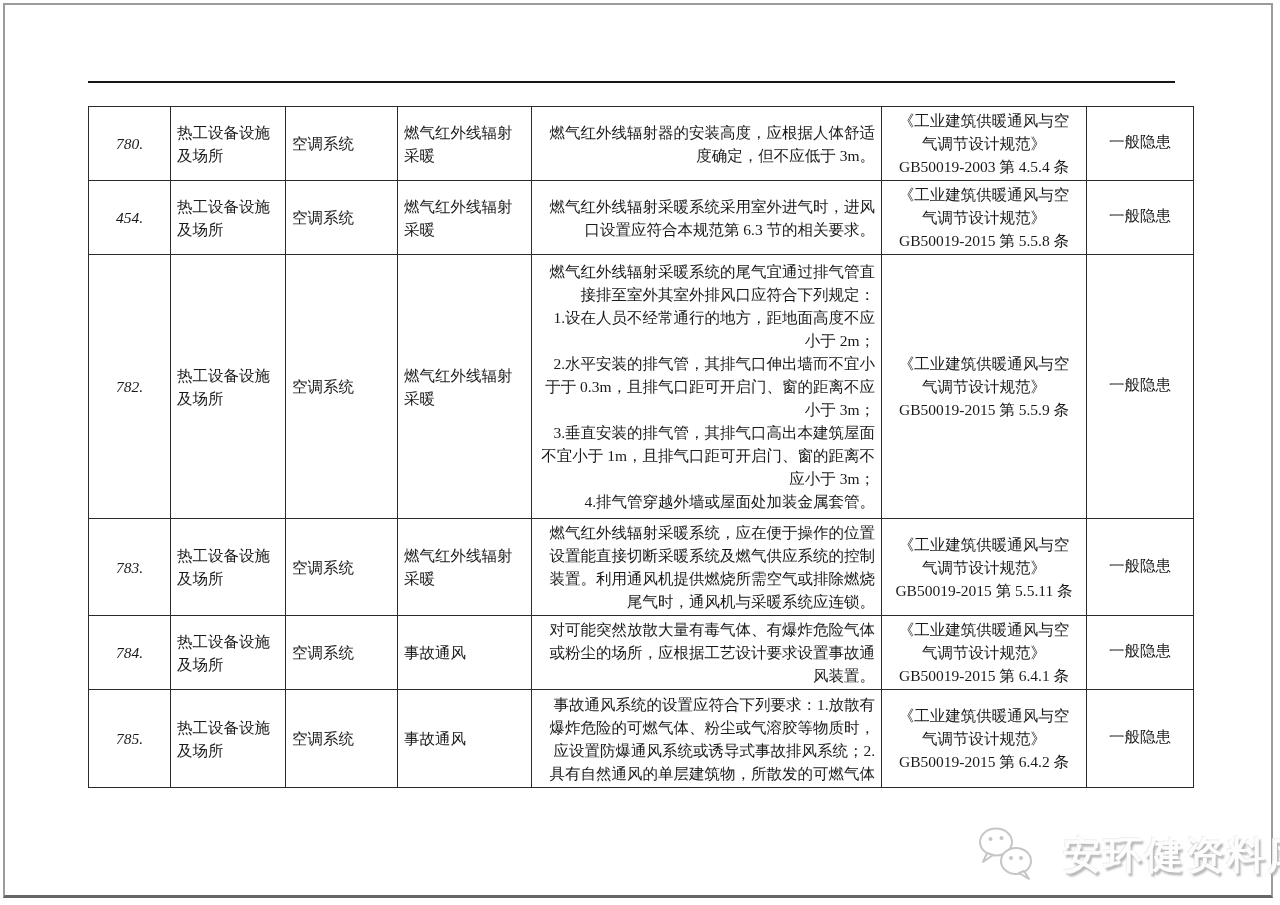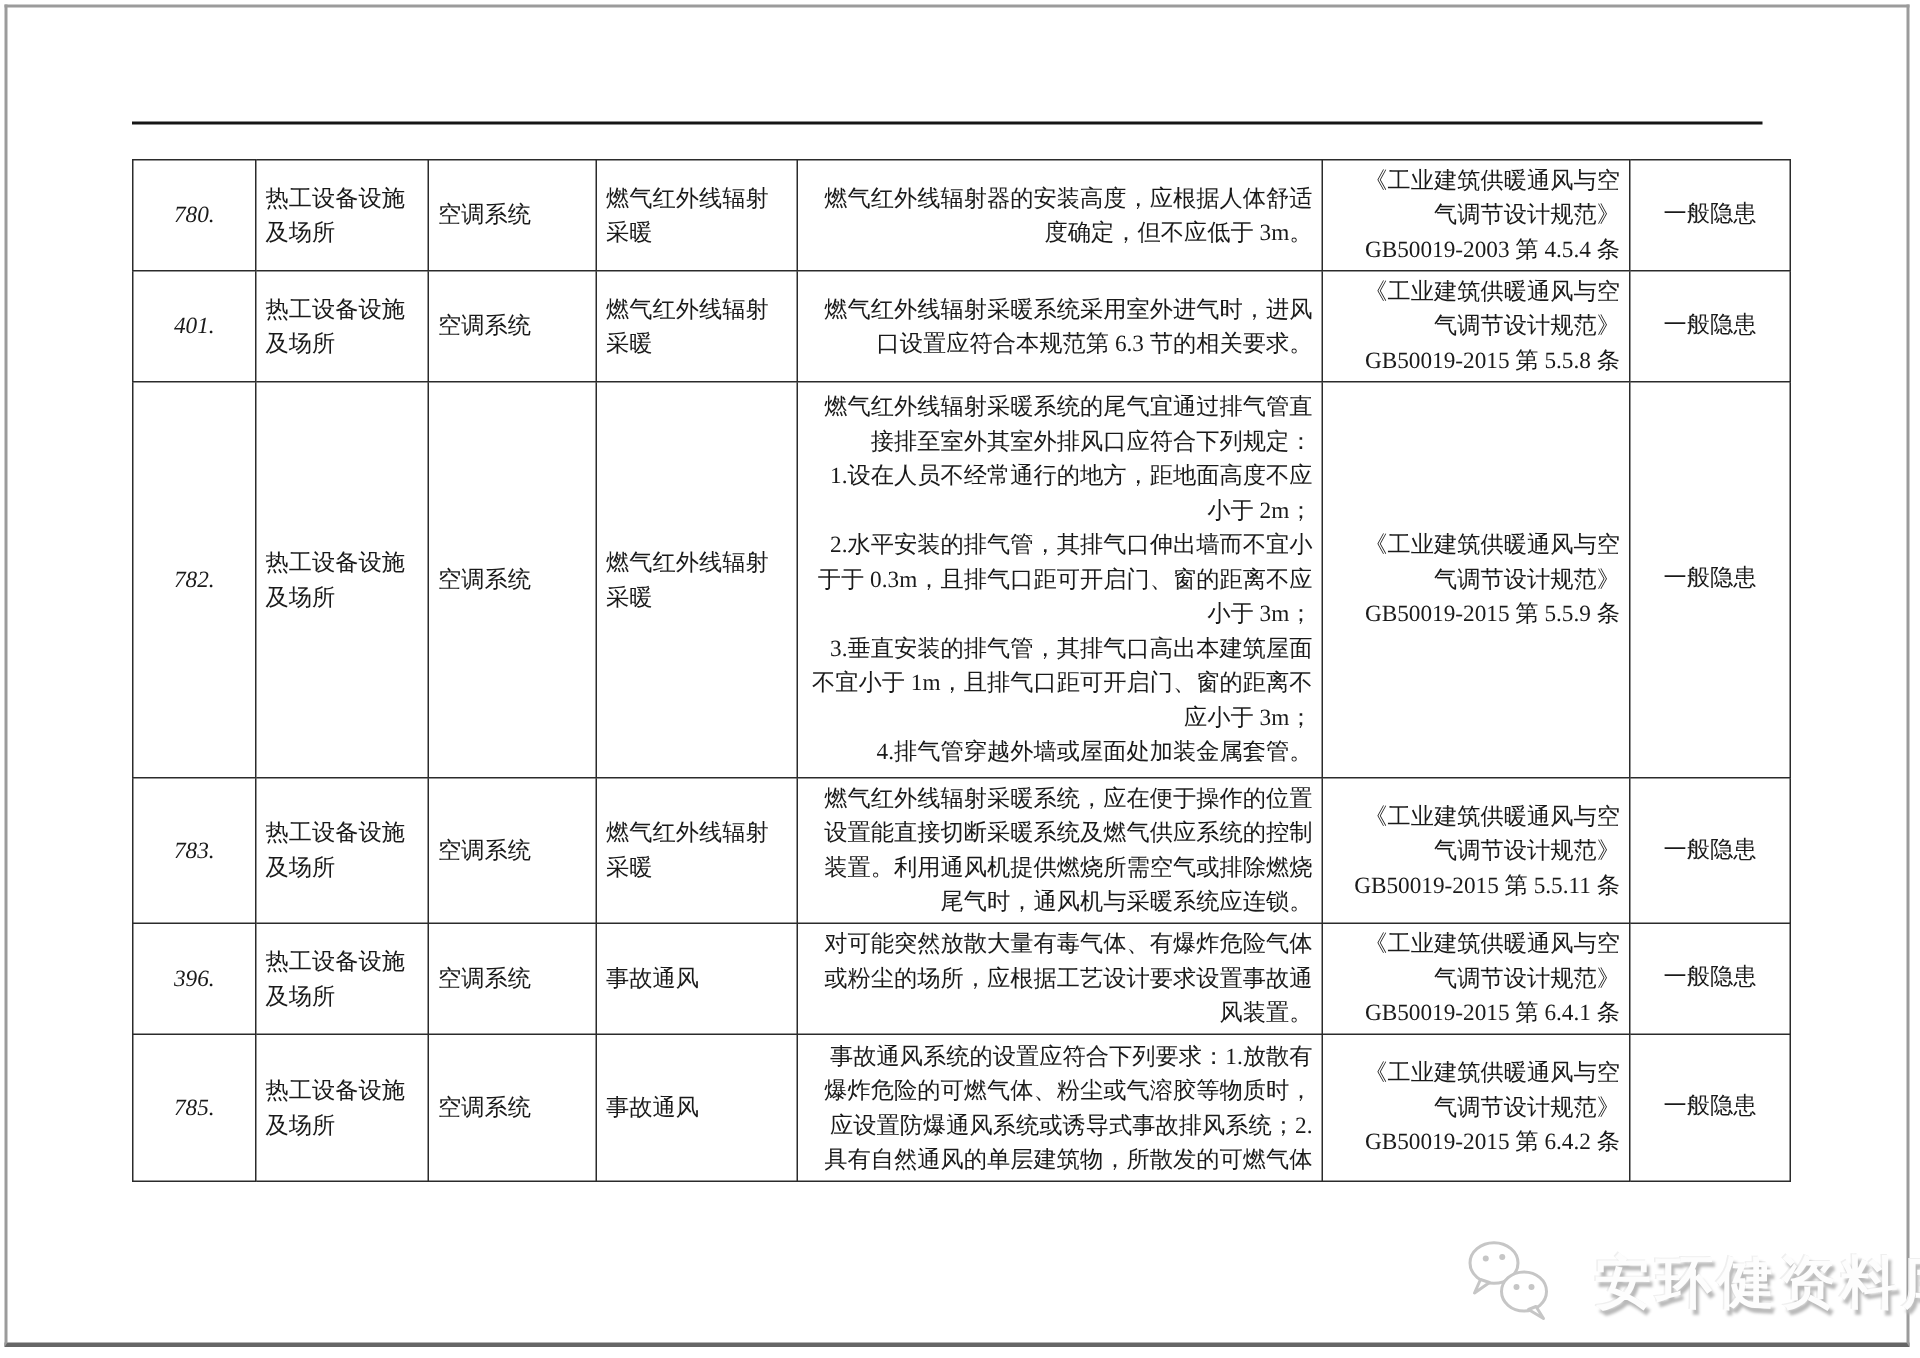--- a/index.html
+++ b/index.html
@@ -23,21 +23,21 @@
     font-size:15.5px;line-height:23px;
     vertical-align:middle;
     white-space:pre-line;
     overflow:hidden;
     padding:2px 6px;
     box-sizing:border-box;
   }
   td.c-no{text-align:center;padding:2px 2px;font-style:italic;}
   td.c-place,td.c-sys,td.c-item{text-align:left;padding-left:9px;}
   td.c-desc{padding:2px 5px;text-align:right;}
-  td.c-basis{padding:2px 4px 2px 6px;text-align:right;margin-left:24px;}
+  td.c-basis{padding:2px 4px 2px 6px;text-align:center;margin-left:24px;}
   td.c-level{text-align:center;padding:2px 2px;font-family:Liberation Mono, monospace;}
   tr.r0{height:74px;}
   tr.r1{height:73px;}
   tr.r2{height:264px;}
   tr.r3{height:95px;}
   tr.r4{height:69px;}
   tr.r5{height:98px;}
   .watermark{
     position:absolute;top:820px;left:975px;width:280px;height:70px;
     display:flex;align-items:center;gap:24px;
@@ -74,21 +74,21 @@
       <td class="c-item">燃气红外线辐射
 采暖</td>
       <td class="c-desc">燃气红外线辐射器的安装高度，应根据人体舒适
 度确定，但不应低于 3m。</td>
       <td class="c-basis">《工业建筑供暖通风与空
 气调节设计规范》
 GB50019-2003 第 4.5.4 条</td>
       <td class="c-level">一般隐患</td>
     </tr>
     <tr class="r1">
-      <td class="c-no">401.</td>
+      <td class="c-no">454.</td>
       <td class="c-place">热工设备设施
 及场所</td>
       <td class="c-sys">空调系统</td>
       <td class="c-item">燃气红外线辐射
 采暖</td>
       <td class="c-desc">燃气红外线辐射采暖系统采用室外进气时，进风
 口设置应符合本规范第 6.3 节的相关要求。</td>
       <td class="c-basis">《工业建筑供暖通风与空
 气调节设计规范》
 GB50019-2015 第 5.5.8 条</td>
@@ -127,21 +127,21 @@
       <td class="c-desc">燃气红外线辐射采暖系统，应在便于操作的位置
 设置能直接切断采暖系统及燃气供应系统的控制
 装置。利用通风机提供燃烧所需空气或排除燃烧
 尾气时，通风机与采暖系统应连锁。</td>
       <td class="c-basis">《工业建筑供暖通风与空
 气调节设计规范》
 GB50019-2015 第 5.5.11 条</td>
       <td class="c-level">一般隐患</td>
     </tr>
     <tr class="r4">
-      <td class="c-no">396.</td>
+      <td class="c-no">784.</td>
       <td class="c-place">热工设备设施
 及场所</td>
       <td class="c-sys">空调系统</td>
       <td class="c-item">事故通风</td>
       <td class="c-desc">对可能突然放散大量有毒气体、有爆炸危险气体
 或粉尘的场所，应根据工艺设计要求设置事故通
 风装置。</td>
       <td class="c-basis">《工业建筑供暖通风与空
 气调节设计规范》
 GB50019-2015 第 6.4.1 条</td>

